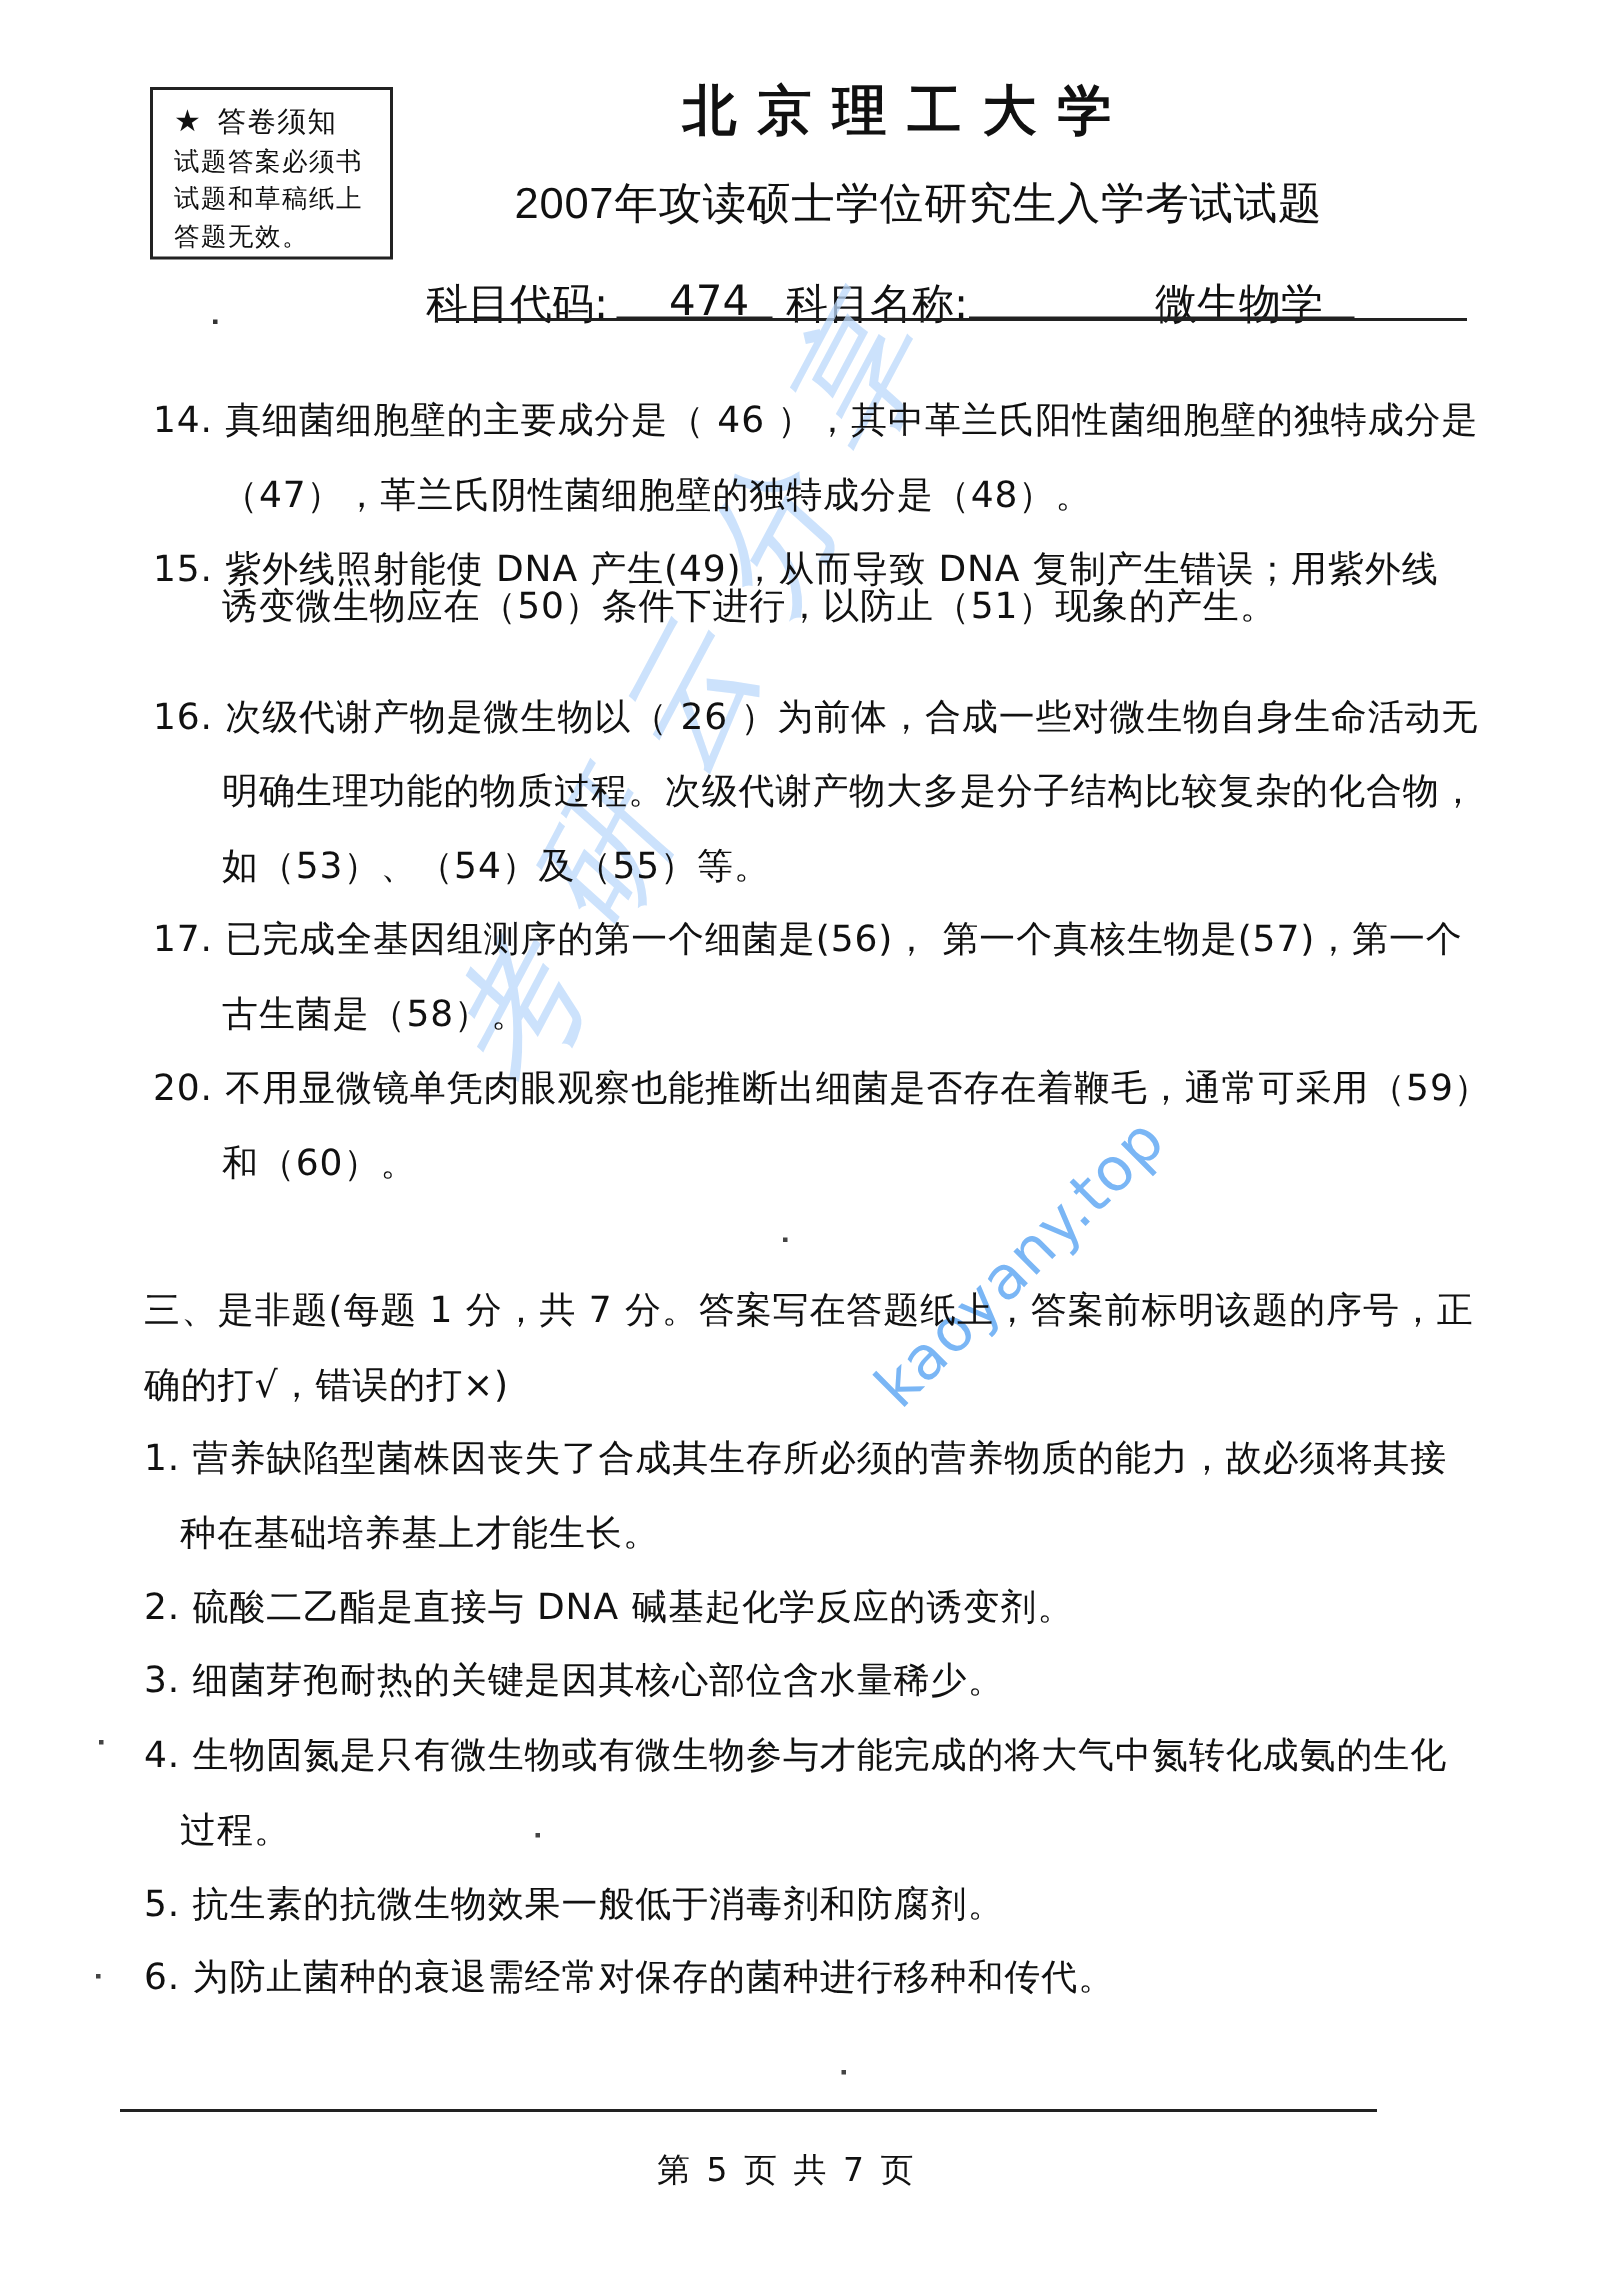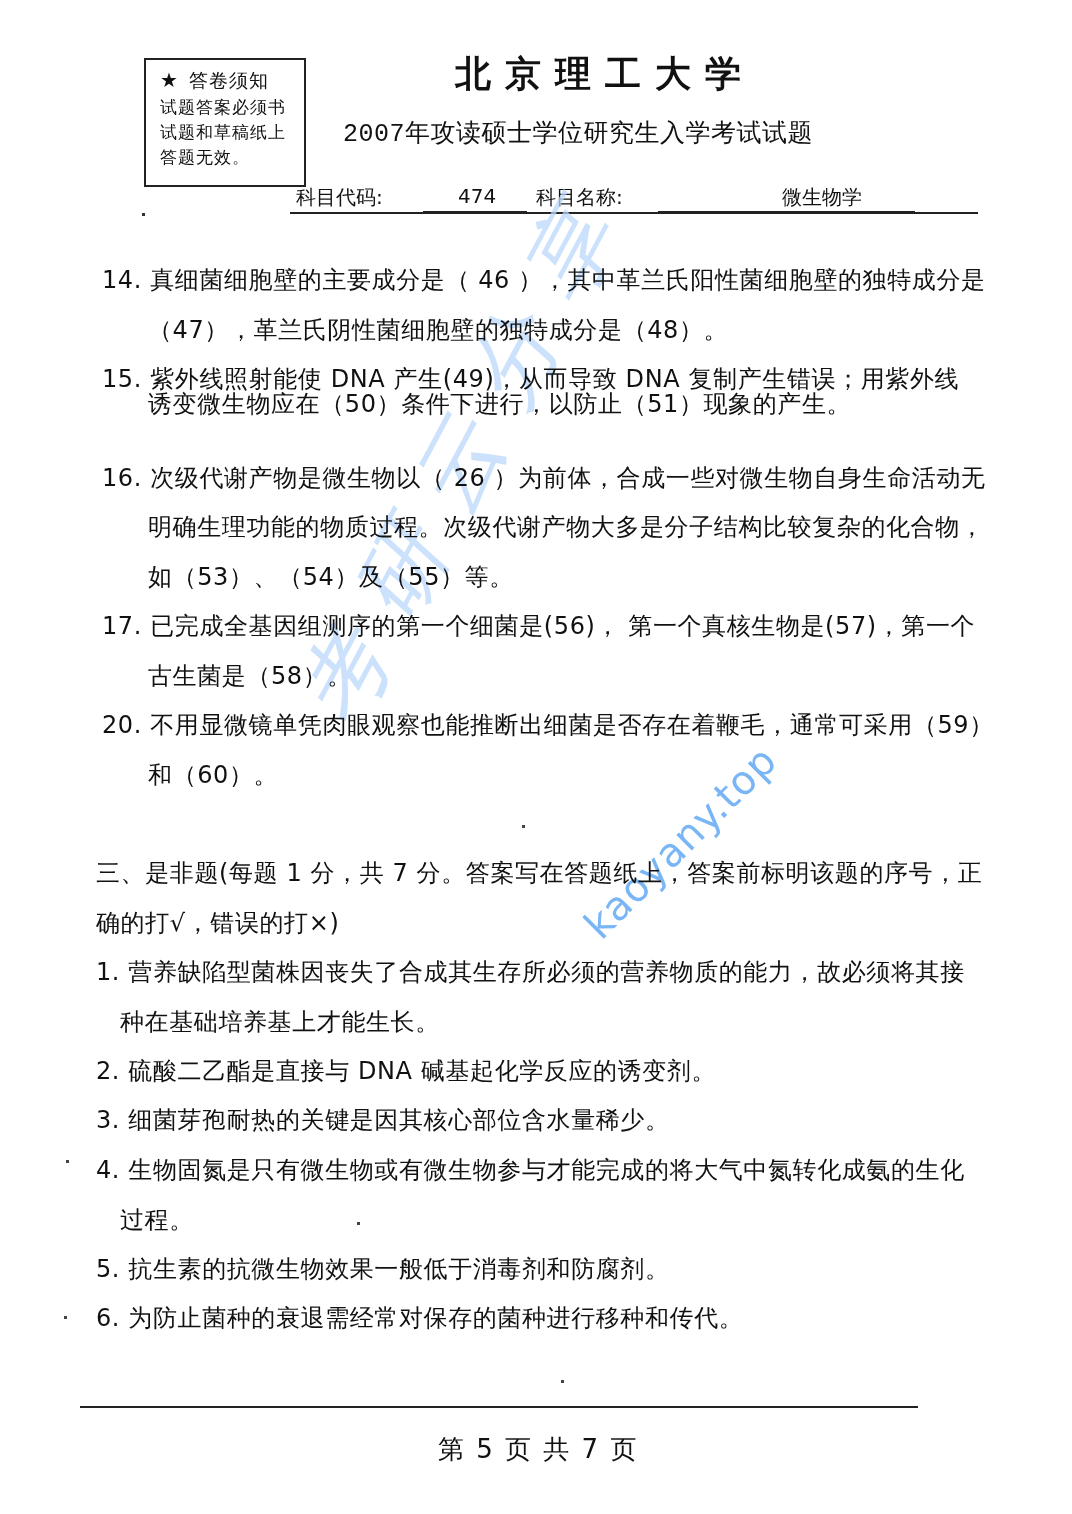--- a/index.html
+++ b/index.html
@@ -1,51 +1,51 @@
 <!DOCTYPE html>
 <html><head>
 <meta charset="utf-8">
 <style>
   html, body { margin: 0; padding: 0; background: #ffffff; }
   body {
     width: 1072px; height: 1514px; position: relative; overflow: hidden;
     font-family: "DejaVu Serif", "Liberation Serif", serif; color: #111;
   }
   .notice-box {
-    position: absolute; left: 100px; top: 58px; width: 162px; height: 129px;
+    position: absolute; left: 100px; top: 58px; width: 162px; height: 115px;
     border: 2px solid #222; box-sizing: border-box; padding: 8px 6px 0 14px;
-    font-size: 17px; line-height: 25px; letter-spacing: 1px; margin-left: 44px;
+    font-size: 17px; line-height: 25px; letter-spacing: 1px;
   }
   .notice-box .title { font-size: 19px; margin-bottom: 2px; }
   .notice-box .star { font-size: 20px; margin-right: 10px; }
   .notice-dot { position: absolute; left: 142px; top: 213px; width: 3px; height: 3px; background:#333; }
   .uni-name {
     position: absolute; left: 455px; top: 50px; font-size: 36px; font-weight: bold;
     letter-spacing: 14px; font-family: Liberation Mono, monospace;
   }
   .exam-title {
-    position: absolute; left: 343px; top: 116px; font-size: 25px;
-    font-family: Liberation Mono, monospace; letter-spacing: 0.5px;
+    position: absolute; left: 343px; top: 116px; font-size: 29px;
+    font-family: Liberation Sans, sans-serif; letter-spacing: 0.5px;
   }
   .subject-row {
-    position: absolute; left: 296px; top: 184px; width: 680px; height: 30px;
-    font-family: "DejaVu Sans", "Liberation Sans", sans-serif; font-size: 20px;
+    position: absolute; left: 284px; top: 184px; width: 680px; height: 30px;
+    font-family: "DejaVu Sans", "Liberation Sans", sans-serif; font-size: 28px;
   }
   .subject-row span { position: absolute; top: 0; }
   .code-line { position: absolute; left: 127px; top: 27px; width: 104px; height: 2px; background:#222; }
   .name-line { position: absolute; left: 362px; top: 27px; width: 257px; height: 2px; background:#222; }
   .header-rule { position: absolute; left: 290px; top: 212px; width: 688px; height: 2px; background:#222; }
   .content { position: absolute; left: 0; top: 0; width: 1072px; }
   .line {
     position: absolute; font-size: 24px; white-space: nowrap;
     font-family: "DejaVu Sans", "Liberation Sans", sans-serif; letter-spacing: 0.6px;
   }
   .footer-rule { position: absolute; left: 80px; top: 1406px; width: 838px; height: 2px; background:#222; }
   .page-num {
-    position: absolute; left: 438px; top: 1432px; font-size: 26px;
+    position: absolute; left: 438px; top: 1432px; font-size: 22px;
     font-family: "DejaVu Sans", "Liberation Sans", sans-serif; letter-spacing: 2px;
   }
   .wm-cn {
     position: absolute; left: 270px; top: 690px; font-size: 90px; color: #bcd9fb;
     transform: rotate(-62deg); transform-origin: left top; white-space: nowrap;
     font-style: italic; opacity: 0.75; letter-spacing: 30px; pointer-events: none;
   }
   .wm-en {
     position: absolute; left: 575px; top: 915px; font-size: 40px; color: #7ab6f5;
     transform: rotate(-45deg); transform-origin: left top; white-space: nowrap;

